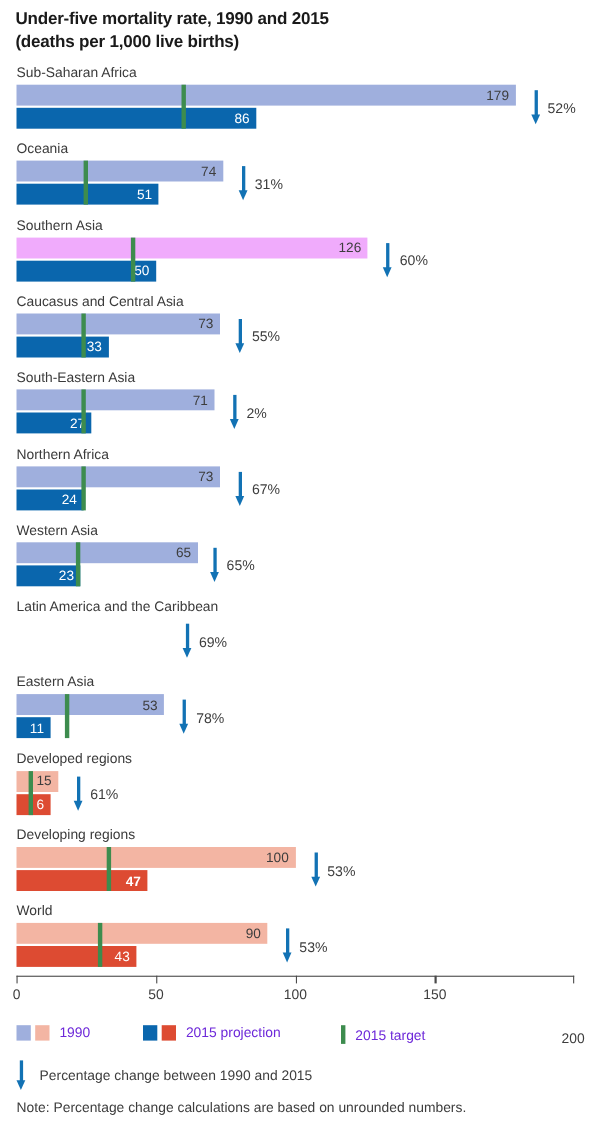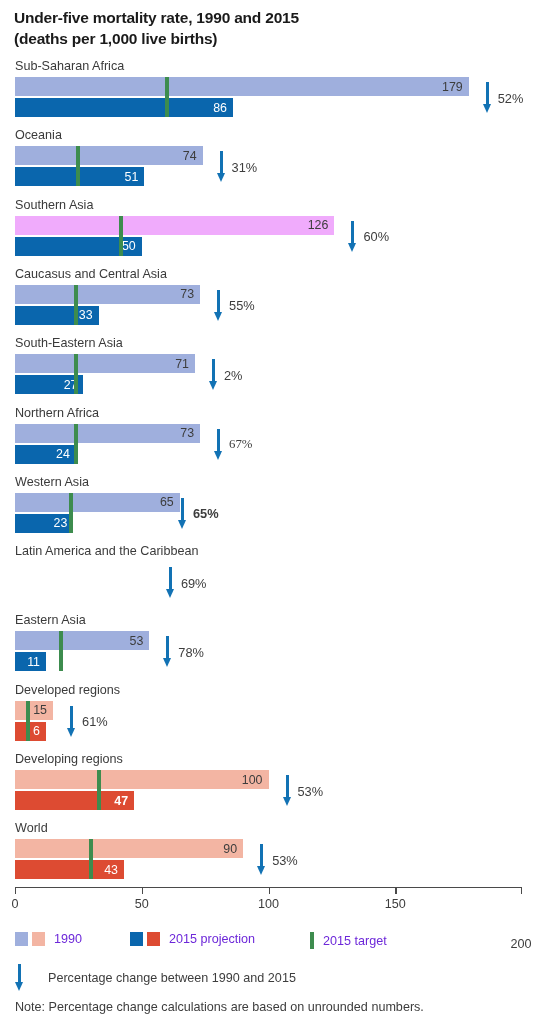--- a/index.html
+++ b/index.html
@@ -191,21 +191,21 @@
     color: #6d28d9;
     margin-left: 5px;
   }
 
   .legend-pct {
     position: absolute;
     left: 15px;
     top: 32px;
     display: flex;
     align-items: center;
-    gap: 24px;
+    gap: 12px;
   }
   .legend-pct .pct-arrow { height: 28px; }
   .legend-pct .pct-arrow::before { height: 20px; }
   .legend-pct .pct-arrow::after  { top: 18px; }
   .legend-pct-label { font-size: 12.6px; color: #3d3d3d; }
 
   
   .note {
     position: absolute;
     left: 15px;
@@ -310,37 +310,37 @@
         <div class="row-label">Northern Africa</div>
         <div class="bars">
           <div class="bar bar-1990" style="width: 185.055px; background: rgb(159, 175, 221);">
             <span class="bar-val inside-dark">73</span>
           </div>
           <div class="bar bar-2015" style="width: 60.84px; background: rgb(10, 102, 173);">
             <span class="bar-val inside">24</span>
           </div>
           <div class="target" style="left: 58.84px; background: rgb(61, 140, 78);"></div>
         </div>
-        <div class="pct" style="left: 214.055px; font-family: Liberation Serif, serif;">
+        <div class="pct" style="left: 214.055px;">
           <span class="pct-arrow"></span>
           <span class="pct-text">67%</span>
         </div>
       </div>
       <div class="row" style="top: 415.8px;">
         <div class="row-label">Western Asia</div>
         <div class="bars">
           <div class="bar bar-1990" style="width: 164.775px; background: rgb(159, 175, 221);">
             <span class="bar-val inside-dark">65</span>
           </div>
           <div class="bar bar-2015" style="width: 58.305px; background: rgb(10, 102, 173);">
             <span class="bar-val inside">23</span>
           </div>
           <div class="target" style="left: 53.77px; background: rgb(61, 140, 78);"></div>
         </div>
-        <div class="pct" style="left: 178px; font-weight: bold;">
+        <div class="pct" style="left: 191px;">
           <span class="pct-arrow"></span>
           <span class="pct-text">65%</span>
         </div>
       </div>
       <div class="row" style="top: 485.1px;">
         <div class="row-label">Latin America and the Caribbean</div>
         <div class="pct" style="left: 165.89px;">
           <span class="pct-arrow"></span>
           <span class="pct-text">69%</span>
         </div>

